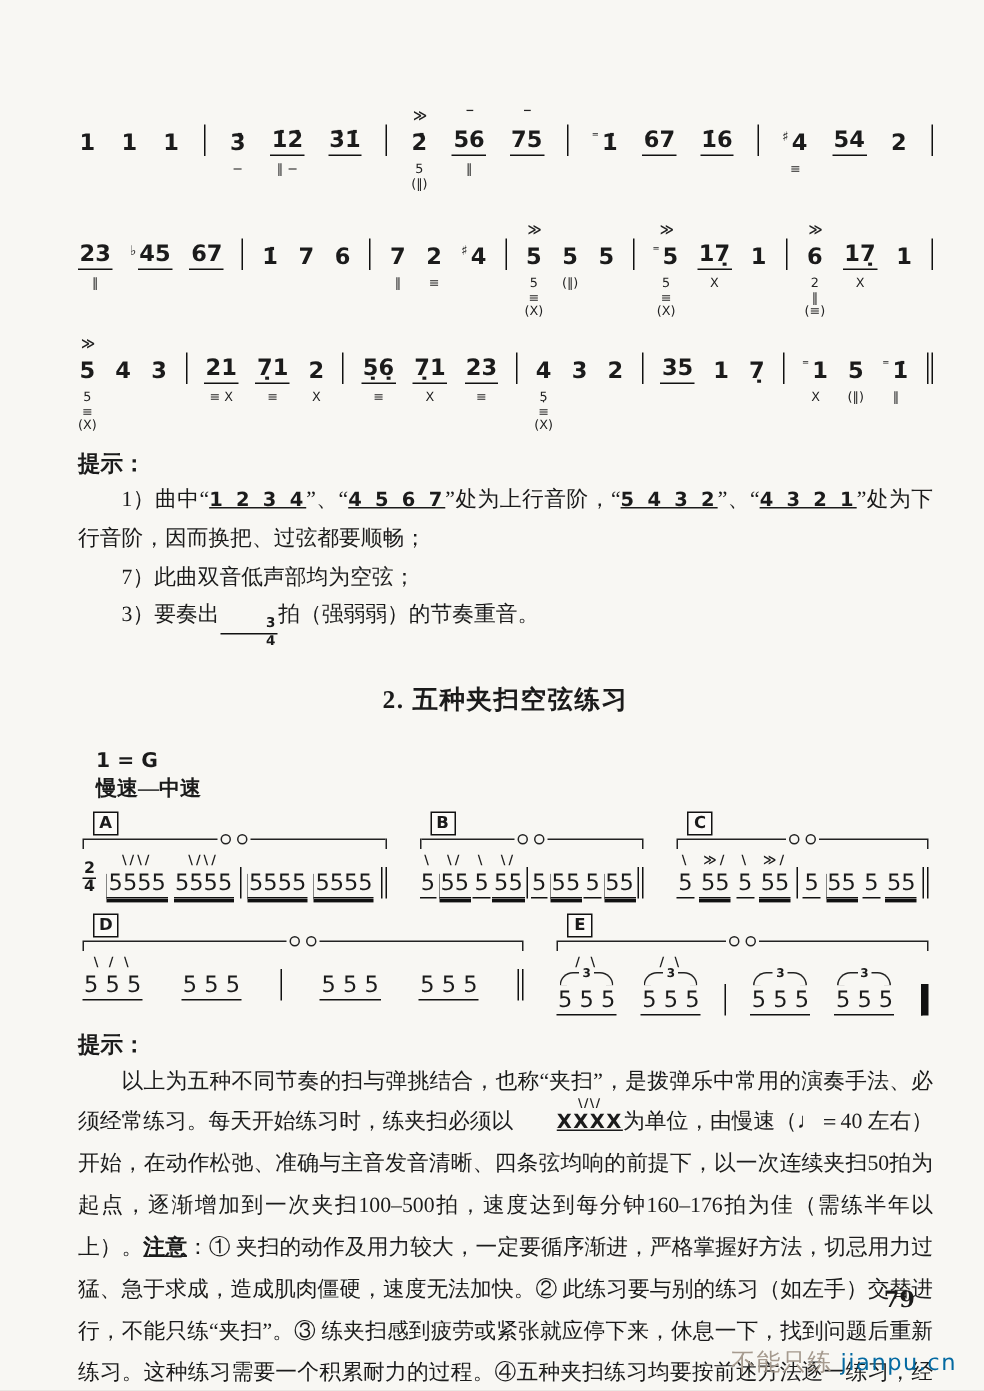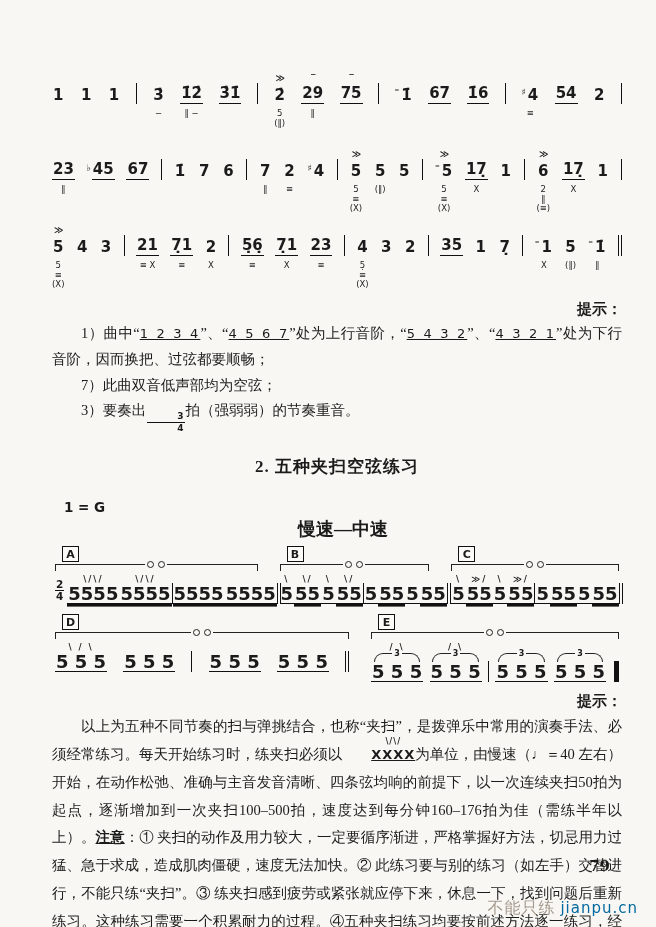--- a/index.html
+++ b/index.html
@@ -16,57 +16,57 @@
   .nm{padding:0 1px;}
   .nm.u1{border-bottom:1.4px solid #111;padding-bottom:1px;}
   .nm.u2{border-bottom:1.4px solid #111;box-shadow:0 2.6px 0 #111;padding-bottom:1px;}
   .tok-below{min-height:30px;margin-top:5px;font:8.5px "DejaVu Sans",sans-serif;line-height:9.5px;
              text-align:center;white-space:pre-line;color:#222;}
   .bar .b1{display:block;height:21px;border-left:1.4px solid #111;width:0;}
   .bar .b2{display:block;height:21px;border-left:1.4px solid #111;border-right:1.4px solid #111;width:2px;}
   .bar .b3{display:block;height:21px;border-left:1.4px solid #111;background:#111;width:3.6px;margin-left:2px;}
 
   
-  .tips-head{font-weight:bold;font-size:15px;margin:4px 0 2px;text-align:right;}
+  .tips-head{font-weight:bold;font-size:15px;margin:4px 0 2px;}
   .tips-item{font-size:14.5px;line-height:1.78;text-indent:2em;text-align:justify;}
   .tips-para{font-size:14.5px;line-height:1.92;text-indent:2em;text-align:justify;margin:2px 0 0;}
-  .ub{font-family:"DejaVu Sans",sans-serif;font-weight:normal;font-size:13px;letter-spacing:2px;
+  .ub{font-family:"DejaVu Sans",sans-serif;font-weight:bold;font-size:13px;letter-spacing:2px;
       text-decoration:underline;margin-top:12px;}
   .u{text-decoration:underline;font-weight:bold;}
   .frac{display:inline-flex;flex-direction:column;align-items:center;font:bold 9px "DejaVu Sans",sans-serif;
         line-height:1.15;vertical-align:-4px;margin:0 1px;}
   .frac .fn{border-bottom:1px solid #111;padding:0 1px;}
   .xstroke{font-family:"DejaVu Sans",sans-serif;font-weight:bold;font-size:13px;letter-spacing:1px;
            text-decoration:underline;position:relative;display:inline-block;margin-top:2px;}
   .xstroke .xm{position:absolute;top:-9px;left:0;right:0;text-align:center;font-size:8px;
                letter-spacing:1px;display:inline-block;text-decoration:none;}
 
   
   .title{text-align:center;font-size:17px;font-weight:bold;margin:22px 0 20px;letter-spacing:1px;}
   .keypanel{margin-left:12px;font-family:"DejaVu Sans",sans-serif;font-weight:bold;font-size:13.5px;
             line-height:1.4;margin-bottom:4px;}
-  .keypanel .tempo{font-family:"Liberation Serif",serif;font-size:18px;text-align:center;}
+  .keypanel .tempo{font-family:"Liberation Serif",serif;font-size:14px;}
 
   
   .prow{display:flex;gap:16px;margin-bottom:10px;}
   .sec{display:flex;flex-direction:column;min-width:0;}
   .sec-label{width:15px;height:14px;border:1.4px solid #111;font:bold 11px "DejaVu Sans",sans-serif;
              display:flex;align-items:center;justify-content:center;margin:0 0 2px 10px;background:#fcfbf8;}
   .bracket{display:flex;align-items:flex-start;height:9px;margin:0 3px 1px;}
   .btick{height:7px;border-left:1.4px solid #222;width:0;}
   .bl{flex:1;border-top:1.4px solid #222;}
   .circ{width:5px;height:5px;border:1.2px solid #222;border-radius:50%;margin:-3px 2px 0;background:#f8f7f3;}
   .groups{display:flex;justify-content:space-between;align-items:flex-end;padding:0 3px;}
   .grp{display:flex;flex-direction:column;align-items:center;}
   .grp-marks{height:11px;font:bold 8.5px "DejaVu Sans",sans-serif;line-height:11px;letter-spacing:2px;white-space:pre;}
   .tupwrap{height:10px;width:100%;display:flex;justify-content:center;}
   .tup{width:85%;height:8px;border:1.2px solid #222;border-bottom:none;border-radius:10px 10px 0 0;
        display:flex;justify-content:center;}
   .tup span{font:bold 8px "DejaVu Sans",sans-serif;line-height:8px;background:#f8f7f3;padding:0 2px;margin-top:-4px;}
-  .grp-notes{font-family:"DejaVu Sans",sans-serif;font-weight:bold;font-size:18px;line-height:17px;white-space:pre;}
+  .grp-notes{font-family:"DejaVu Sans",sans-serif;font-weight:normal;font-size:15px;line-height:17px;white-space:pre;}
   .gbar{display:flex;flex-direction:column;justify-content:flex-end;}
   .timesig{display:flex;flex-direction:column;align-items:center;font:bold 10.5px "DejaVu Sans",sans-serif;
            line-height:1.05;margin-right:3px;align-self:flex-end;padding-bottom:2px;}
   .timesig .num{border-bottom:1.2px solid #111;padding:0 1px;}
 
   
   .pagenum{position:absolute;right:46px;bottom:52px;font:bold 15px "DejaVu Serif",serif;}
   .watermark{position:absolute;right:18px;bottom:8px;font-size:16px;letter-spacing:1px;}
   .wm-cn{color:#a59a8e;}
   .wm-url{color:#0369a1;font-family:"DejaVu Sans",sans-serif;font-size:15px;}
@@ -137,21 +137,21 @@
         <span class="tok-sup">≫</span>
         <span class="tok-main">
           <span class="nm">2̇</span>
         </span>
         <span class="tok-below">5
 (‖)</span>
       </span>
       <span class="tok">
         <span class="tok-sup">‾</span>
         <span class="tok-main">
-          <span class="nm u1">29</span>
+          <span class="nm u1">56</span>
         </span>
         <span class="tok-below">‖</span>
       </span>
       <span class="tok">
         <span class="tok-sup">‾</span>
         <span class="tok-main">
           <span class="nm u1">75</span>
         </span>
         <span class="tok-below"></span>
       </span>

